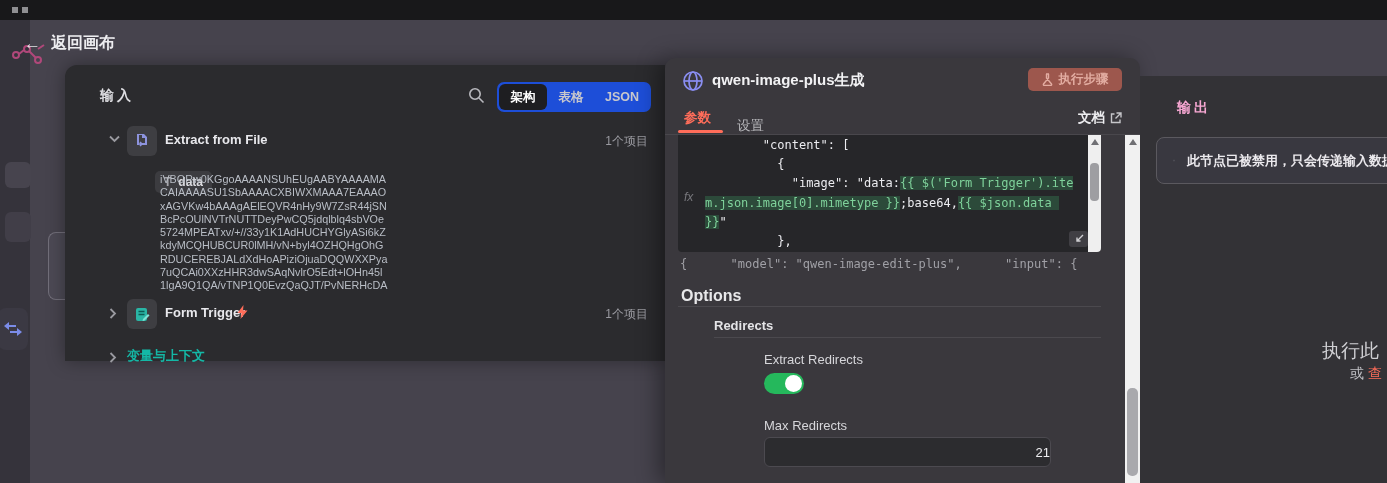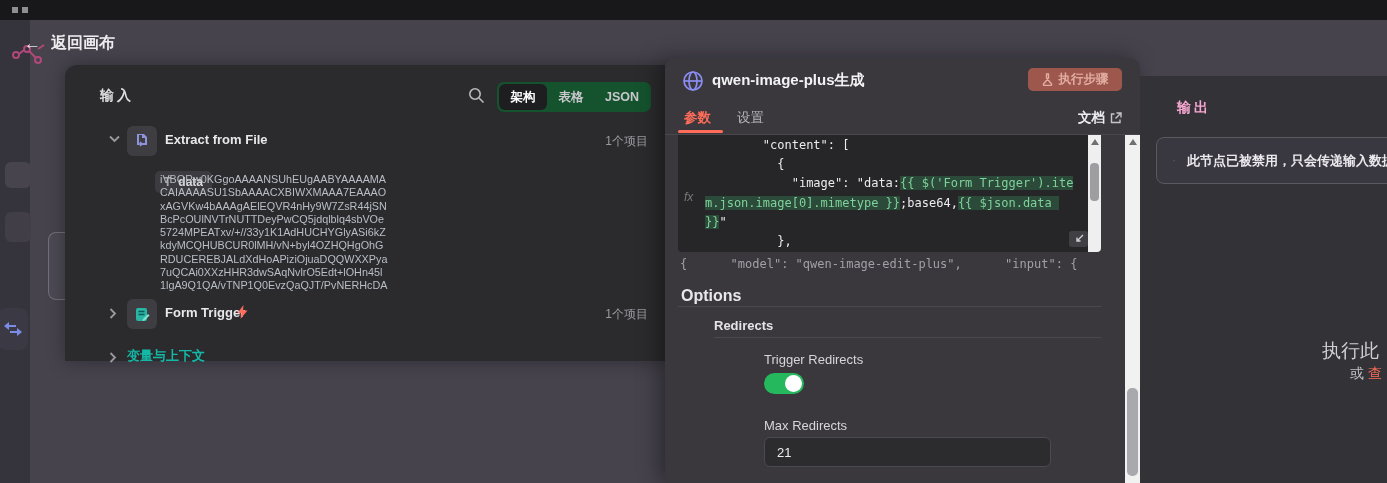--- a/index.html
+++ b/index.html
@@ -25,21 +25,21 @@
   .backarrow{color:#e3e3e6;font-size:17px;line-height:20px;}
   .backlabel{color:#ededf0;font-size:16px;font-weight:bold;}
   .pinkicon{position:absolute;left:10px;top:40px;}
 
   
   .input-panel{position:absolute;left:65px;top:65px;width:600px;height:296px;
     background:#2b2b2e;border-radius:12px 0 0 0;box-shadow:0 0 18px rgba(0,0,0,.35);}
   .ip-title{position:absolute;left:35px;top:22px;font-size:14px;font-weight:bold;
     color:#dedee2;letter-spacing:3px;}
   .searchbtn{position:absolute;left:403px;top:22px;width:20px;height:20px;}
-  .viewtabs{position:absolute;left:432px;top:17px;height:30px;background:#14532d;
+  .viewtabs{position:absolute;left:432px;top:17px;height:30px;background:#1d4ed8;
     border-radius:7px;display:flex;align-items:flex-end;padding:2px;}
   .vtab{min-width:48px;padding:0 10px;height:26px;display:flex;align-items:center;justify-content:center;
     font-size:12.5px;font-weight:bold;color:#c7c7cc;border-radius:6px;}
   .vtab.active{background:#1e1e21;color:#ffffff;}
   .noderow{position:absolute;left:0;width:600px;height:32px;}
   .chev{position:absolute;left:44px;top:6px;}
   .ntile{position:absolute;left:62px;top:-3px;width:30px;height:30px;background:#3e3e42;
     border-radius:6px;display:flex;align-items:center;justify-content:center;}
   .nname{position:absolute;left:100px;top:3px;font-size:13px;font-weight:bold;color:#e8e8ec;}
   .ncount{position:absolute;right:17px;top:4px;font-size:12px;color:#9a9aa0;}
@@ -56,21 +56,21 @@
   
   .node-panel{position:absolute;left:665px;top:58px;width:475px;height:425px;
     background:#3a383d;border-radius:10px 10px 0 0;box-shadow:-6px 0 22px rgba(0,0,0,.4);}
   .np-title{position:absolute;left:47px;top:13px;font-size:15px;font-weight:bold;color:#f2f2f4;}
   .globe{position:absolute;left:17px;top:12px;}
   .runbtn{position:absolute;left:363px;top:10px;width:94px;height:23px;background:#9d574d;
     border-radius:5px;display:flex;align-items:center;justify-content:center;gap:6px;}
   .runbtn span{font-size:12.5px;font-weight:bold;color:#e2aca1;}
   .tab-params{position:absolute;left:19px;top:51px;font-size:13.5px;font-weight:bold;color:#ff6d5a;}
   .underline{position:absolute;left:13px;top:72px;width:45px;height:3px;background:#ff6d5a;border-radius:2px;}
-  .tab-settings{position:absolute;left:72px;top:51px;font-size:13.5px;color:#b6b6ba;}
+  .tab-settings{position:absolute;left:72px;top:59px;font-size:13.5px;color:#b6b6ba;}
   .docslink{position:absolute;left:413px;top:51px;display:flex;align-items:center;gap:5px;}
   .docslink span{font-size:13.5px;font-weight:bold;color:#ededf0;}
   .np-divider{position:absolute;left:0;top:76px;width:475px;height:1px;background:#49474c;}
   .editor{position:absolute;left:13px;top:77px;width:423px;height:117px;background:#262629;
     border-radius:0 0 4px 4px;overflow:hidden;}
   .fx{position:absolute;left:6px;top:55px;font-style:italic;font-size:12px;color:#77777c;}
   .code{position:absolute;left:27px;top:1px;width:383px;
     font-family:"DejaVu Sans Mono",monospace;font-size:12px;line-height:19.2px;color:#ececf0;}
   .code div{white-space:pre;}
   .expr{background:#2c4a3a;color:#7fd29b;}
@@ -85,21 +85,21 @@
   .opt-title{position:absolute;left:16px;top:229px;font-size:16px;font-weight:bold;color:#e8e8ea;}
   .hr1{position:absolute;left:13px;top:248px;width:423px;height:1px;background:#4b494e;}
   .opt-group{position:absolute;left:49px;top:260px;font-size:13px;font-weight:bold;color:#e4e4e7;}
   .hr2{position:absolute;left:49px;top:279px;width:387px;height:1px;background:#4b494e;}
   .follow-label{position:absolute;left:99px;top:294px;font-size:13px;color:#d6d6da;}
   .toggle{position:absolute;left:99px;top:315px;width:40px;height:21px;border-radius:11px;background:#25b85c;}
   .knob{position:absolute;right:2px;top:2px;width:17px;height:17px;border-radius:50%;background:#ffffff;}
   .max-label{position:absolute;left:99px;top:360px;font-size:13px;color:#d6d6da;}
   .max-input{position:absolute;left:99px;top:379px;width:287px;height:30px;background:#2c2c2f;
     border:1px solid #4c4a50;border-radius:6px;color:#ededf0;font-size:13px;
-    font-family:"Liberation Sans",sans-serif;padding:0 0 0 12px;outline:none;}
+    font-family:"Liberation Sans",sans-serif;padding:0 0 0 12px;outline:none;text-align:right;}
   .outer-sb{position:absolute;left:460px;top:77px;width:15px;height:348px;background:#f1f1f1;}
   .outer-thumb{position:absolute;left:2px;top:253px;width:11px;height:88px;background:#a9a9ad;border-radius:5px;}
 
   
   .output-panel{position:absolute;left:1140px;top:76px;width:247px;height:407px;background:#333236;}
   .op-title{position:absolute;left:37px;top:23px;font-size:14px;font-weight:bold;
     color:#f9a8d4;letter-spacing:3px;}
   .notice{position:absolute;left:16px;top:61px;width:256px;height:47px;background:#393840;
     border:1px solid #5b595f;border-radius:8px;display:flex;align-items:center;gap:12px;padding:0 16px;}
   .notice span{font-size:13px;font-weight:bold;color:#eceaee;white-space:nowrap;}
@@ -259,21 +259,21 @@
       <svg width="11" height="10" viewBox="0 0 11 10">
         <path d="M10 1 L4 7 M4 3.5 V7 H7.5" fill="none" stroke="#cfcfd2" stroke-width="1.4"></path>
       </svg>
     </div>
     <div class="preview">{      "model": "qwen-image-edit-plus",      "input": {      "me⋯</div>
 
     <div class="opt-title">Options</div>
     <div class="hr1"></div>
     <div class="opt-group">Redirects</div>
     <div class="hr2"></div>
-    <div class="follow-label">Trigger Redirects</div>
+    <div class="follow-label">Extract Redirects</div>
     <div class="toggle">
       <div class="knob"></div>
     </div>
     <div class="max-label">Max Redirects</div>
     <input class="max-input" value="21" style="">
 
     <div class="outer-sb">
       <div class="sb-up"></div>
       <div class="outer-thumb"></div>
     </div>

